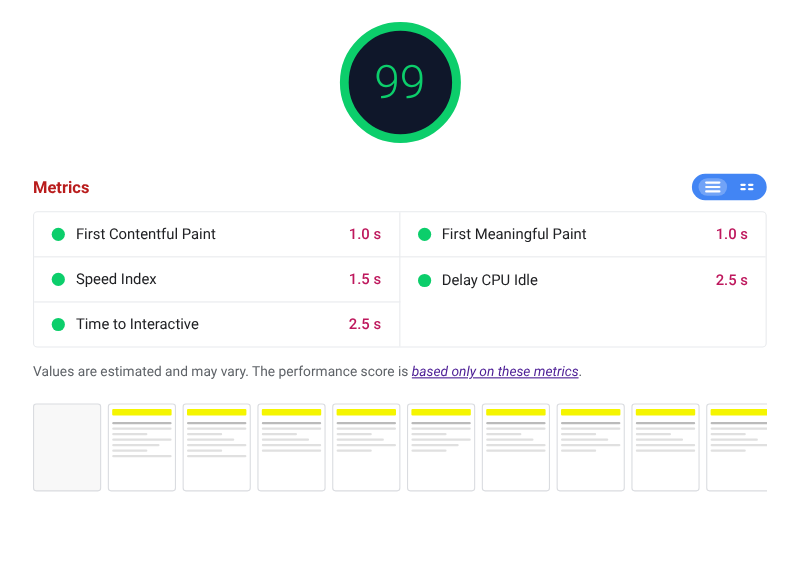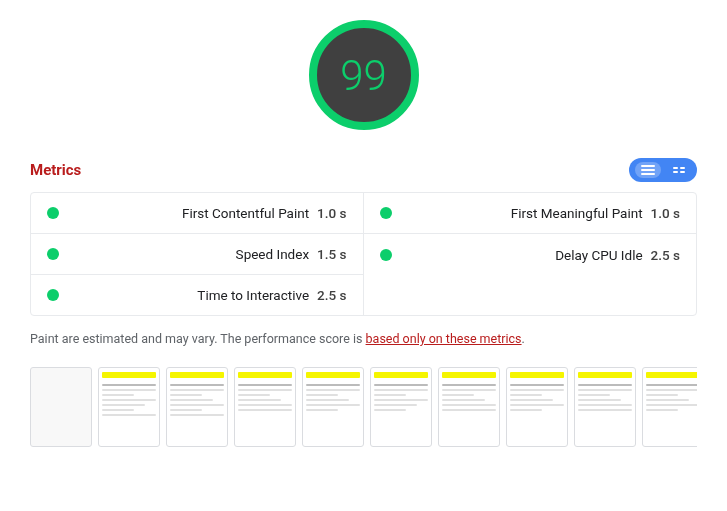--- a/index.html
+++ b/index.html
@@ -17,21 +17,21 @@
       flex-direction: column;
       align-items: center;
       margin-bottom: 18px;
     }
 
     .score-circle {
       width: 110px;
       height: 110px;
       border-radius: 50%;
       border: 8px solid #0cce6b;
-      background: #404040;
+      background: #0f172a;
       display: flex;
       align-items: center;
       justify-content: center;
       margin-bottom: 10px;
     }
 
     .score-number {
       font-size: 42px;
       font-weight: 300;
       color: #0cce6b;
@@ -102,21 +102,20 @@
       margin-bottom: 14px;
       border: 1px solid #e8eaed;
       border-radius: 4px;
     }
 
     .metric-row {
       display: flex;
       align-items: center;
       padding: 12px 16px;
       border-bottom: 1px solid #e8eaed;
-      text-align: right;
     }
 
     .metric-row:nth-child(odd) {
       border-right: 1px solid #e8eaed;
     }
 
     .metric-row:nth-last-child(-n+2) {
       border-bottom: none;
     }
 
@@ -130,35 +129,36 @@
     }
 
     .metric-name {
       font-size: 13.5px;
       color: #202124;
       flex: 1;
     }
 
     .metric-value {
       font-size: 13.5px;
-      color: #404040;
+      color: #be185d;
       font-weight: 500;
       margin-left: 8px;
     }
 
     .note-section {
       font-size: 12.5px;
       color: #5f6368;
       margin-bottom: 14px;
       line-height: 1.5;
     }
 
     .note-section a {
-      color: #b91c1c;
+      color: #4c1d95;
       text-decoration: underline;
+      font-style: italic;
     }
 
     .filmstrip {
       display: flex;
       gap: 6px;
       overflow-x: auto;
       padding: 4px 0;
     }
 
     .filmstrip-frame {
@@ -272,21 +272,21 @@
 
   <div class="metric-row">
     <div class="metric-dot"></div>
     <span class="metric-name">Time to Interactive</span>
     <span class="metric-value">2.5 s</span>
   </div>
 
 </div>
 
 <div class="note-section">
-  <span>Paint are estimated and may vary. The performance score is </span><a href="#">based only on these metrics</a><span>.</span>
+  <span>Values are estimated and may vary. The performance score is </span><a href="#">based only on these metrics</a><span>.</span>
 </div>
 
 <div class="filmstrip">
 
   <div class="filmstrip-frame">
     <div class="frame-inner"></div>
   </div>
 
   <div class="filmstrip-frame">
     <div class="frame-inner">

